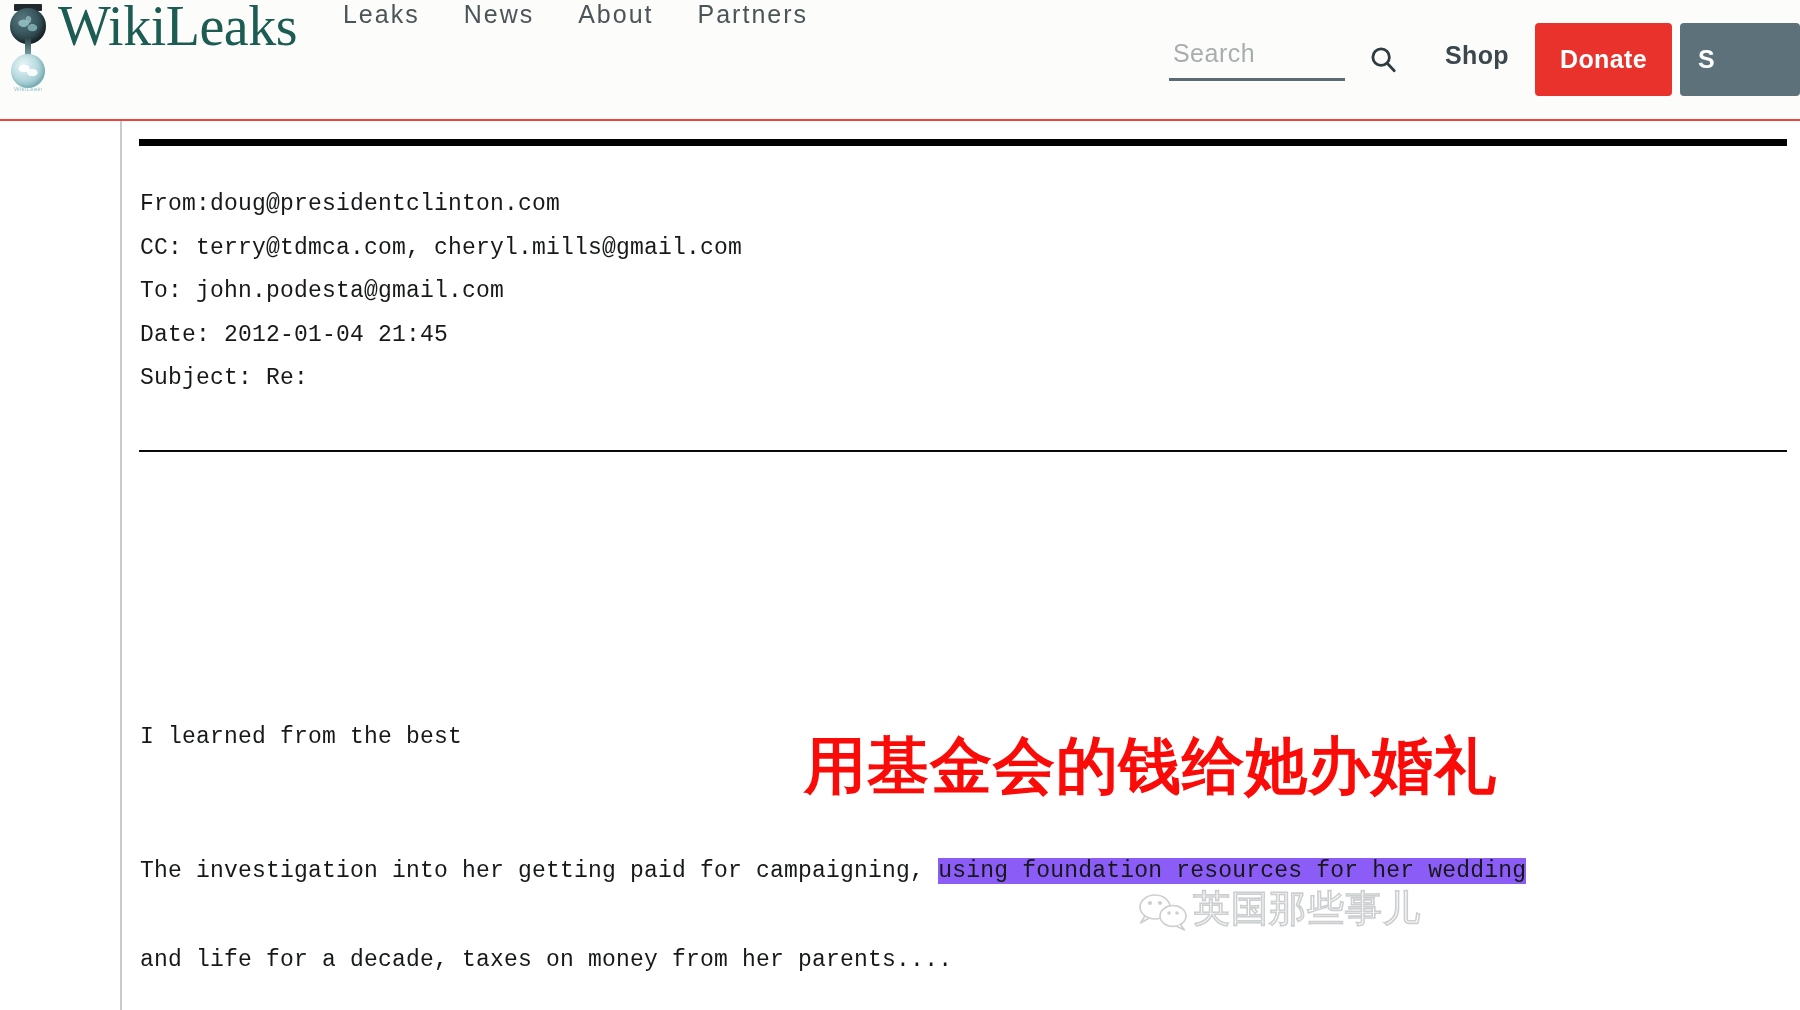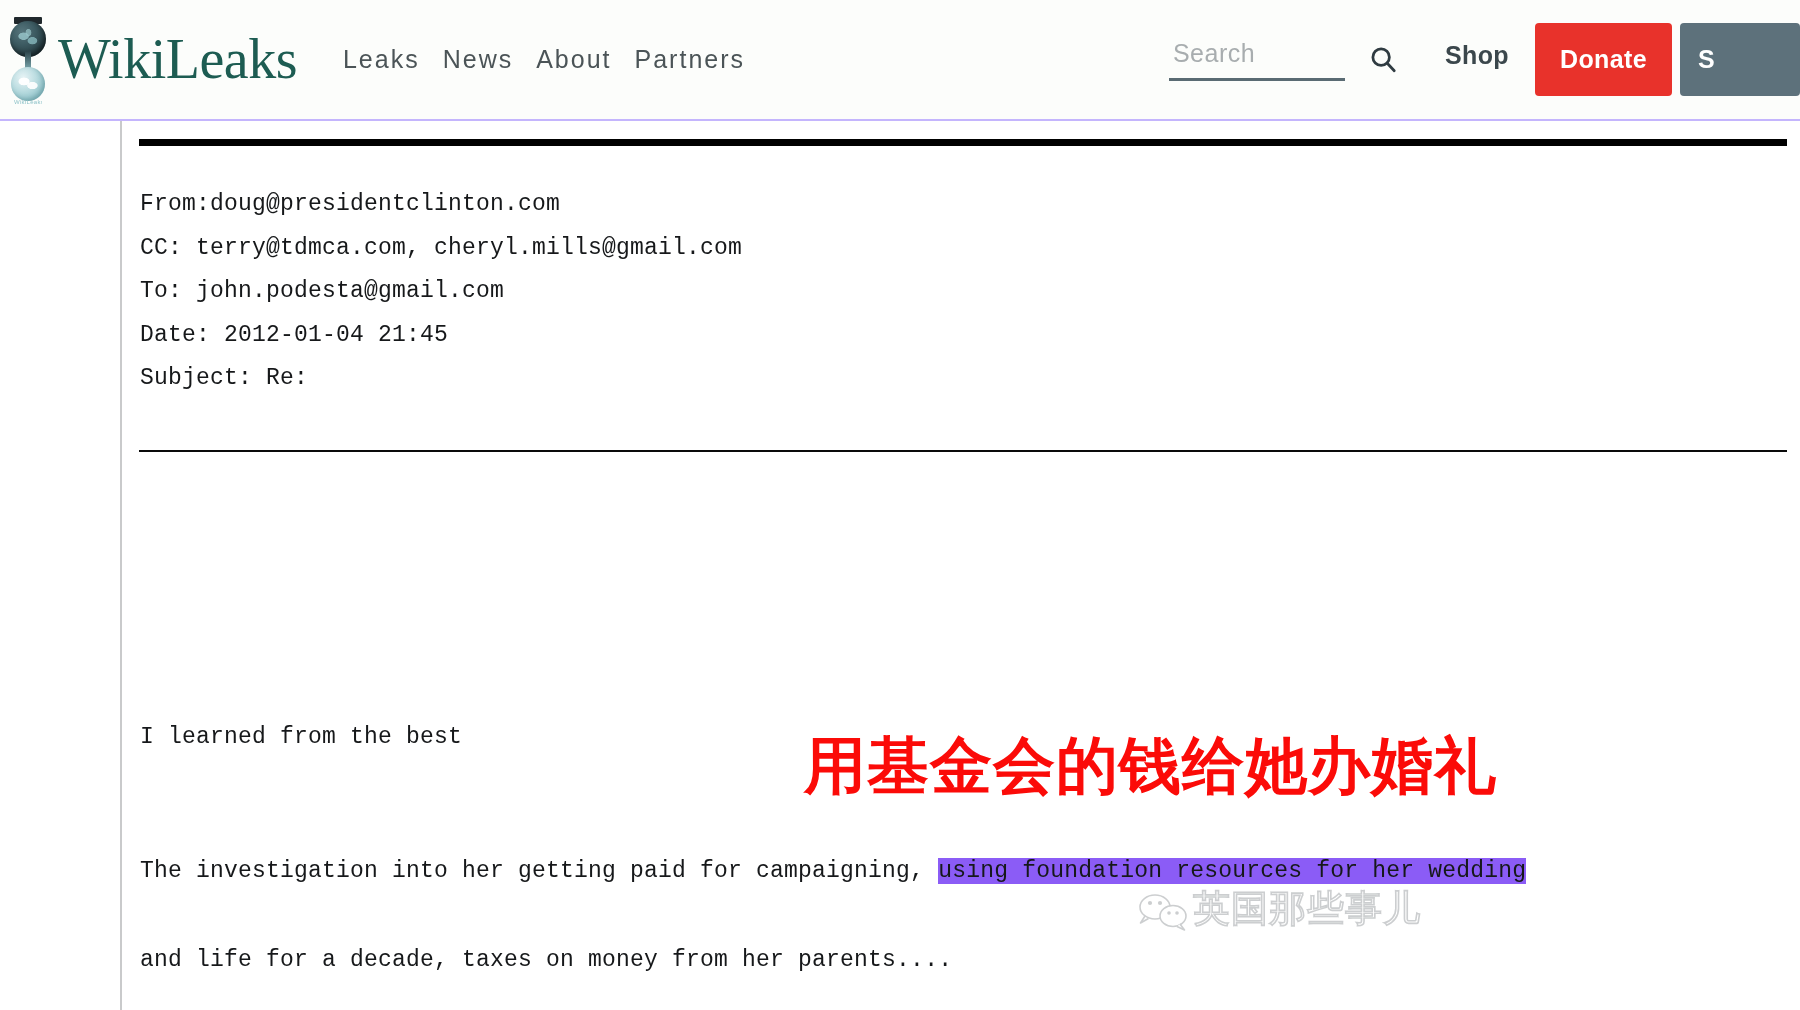--- a/index.html
+++ b/index.html
@@ -20,23 +20,23 @@
     overflow: hidden;
   }
 
   
   #site-header {
     position: absolute;
     top: 0; left: 0;
     width: 1800px;
     height: 121px;
     background: #fcfdfb;
-    border-bottom: 2px solid #c4b5fd;
+    border-bottom: 2px solid #ef4444;
     display: flex;
-    align-items: center;
+    align-items: flex-start;
     padding-left: 8px;
   }
 
   
   .logo-mark {
     position: relative;
     width: 40px;
     height: 92px;
     flex: none;
     margin-right: 10px;
@@ -112,21 +112,21 @@
     font-size: 56px;
     line-height: 1;
     font-weight: 400;
     color: #1d5c52;
     letter-spacing: -0.5px;
     white-space: nowrap;
     margin-right: 46px;
     margin-top: -2px;
   }
 
-  nav#main-nav { display: flex; align-items: center; gap: 23px; }
+  nav#main-nav { display: flex; align-items: center; gap: 44px; }
   nav#main-nav .nav-link {
     font-size: 25px;
     color: #4b5457;
     letter-spacing: 2.0px;
     white-space: nowrap;
     cursor: pointer;
   }
 
   #header-right {
     margin-left: auto;

